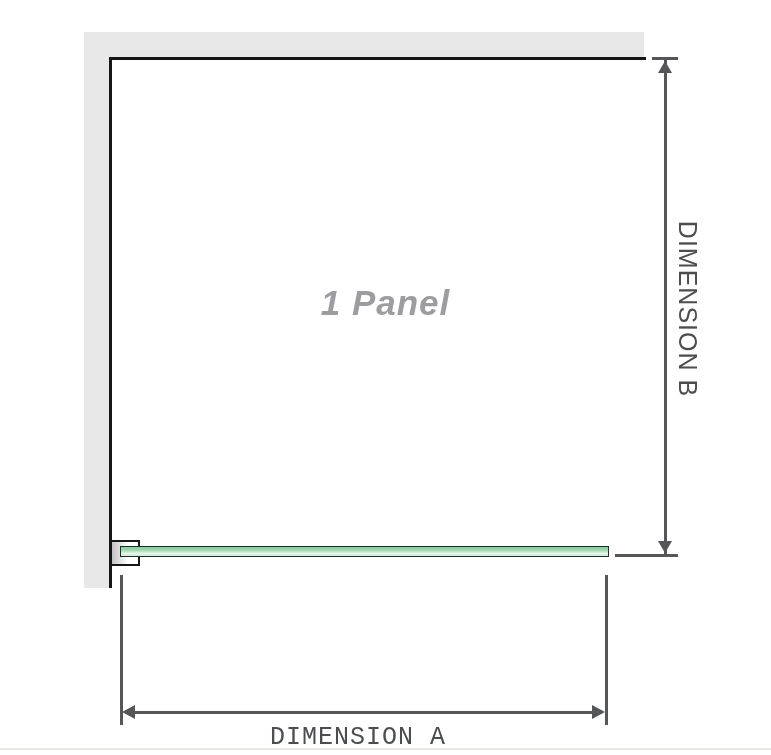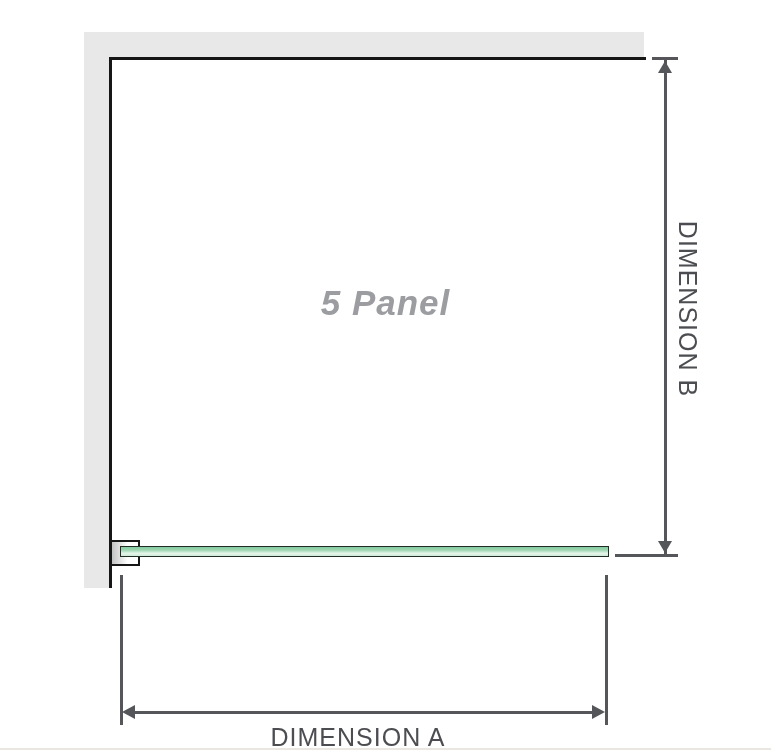--- a/index.html
+++ b/index.html
@@ -45,21 +45,21 @@
       #cfead8 100%);
   }
 
   .dim-text {
     font-size: 25px;
     letter-spacing: 1px;
     color: var(--dim-text, #4b4d50);
     white-space: nowrap;
   }
   .rot90 { transform: translate(-50%, -50%) rotate(90deg); }
-  .hcenter { transform: translateX(-50%); }
+  .hcenter { transform: translateX(-50%); font-family: Liberation Mono, monospace; }
 
   
   .arrow { width: 0; height: 0; }
   .arrow-up    { border-left: 7.5px solid transparent; border-right: 7.5px solid transparent; border-bottom: 12px solid var(--dim, #54565a); }
   .arrow-down  { border-left: 7.5px solid transparent; border-right: 7.5px solid transparent; border-top: 12px solid var(--dim, #54565a); }
   .arrow-left  { border-top: 7.5px solid transparent; border-bottom: 7.5px solid transparent; border-right: 13px solid var(--dim, #54565a); }
   .arrow-right { border-top: 7.5px solid transparent; border-bottom: 7.5px solid transparent; border-left: 13px solid var(--dim, #54565a); }
 
   .bottom-rule { background: var(--rule, #eae7e3); }
 </style>
@@ -68,21 +68,21 @@
 
 <div id="canvas" style="--bg: #ffffff; --wall: #e8e8e8; --outline: #161616; --dim: #54565a; --dim-text: #4b4d50; --panel-label: #9b9da0; --glass-dark: #84caa0; --glass-light: #e6f5ea; --glass-border: #222e24; --rule: #eae7e3;">
 
   <div class="abs wall" style="left:84px; top:32px; width:560px; height:25px;"></div>
   <div class="abs wall" style="left:84px; top:32px; width:26px; height:556px;"></div>
 
   <div class="abs outline" style="left:109px; top:57px; width:537px; height:3px;"></div>
   <div class="abs outline" style="left:109px; top:57px; width:3px; height:531px;"></div>
 
   <div class="abs panel-area" style="left:112px; top:60px; width:533px; height:486px;">
-    <span class="panel-label">5 Panel</span>
+    <span class="panel-label">1 Panel</span>
   </div>
 
   <div class="abs clamp" style="left:110px; top:540px; width:30px; height:26px;"></div>
 
   <div class="abs glass" style="left:120px; top:546px; width:489px; height:11px;"></div>
 
   <div class="abs dimline" style="left:652px; top:57px; width:26px; height:3px;"></div>
   <div class="abs dimline" style="left:615px; top:554px; width:63px; height:3px;"></div>
   <div class="abs dimline" style="left:664px; top:59px; width:3px; height:496px;"></div>
   <div class="abs arrow arrow-up" style="left:658px; top:61px;"></div>

